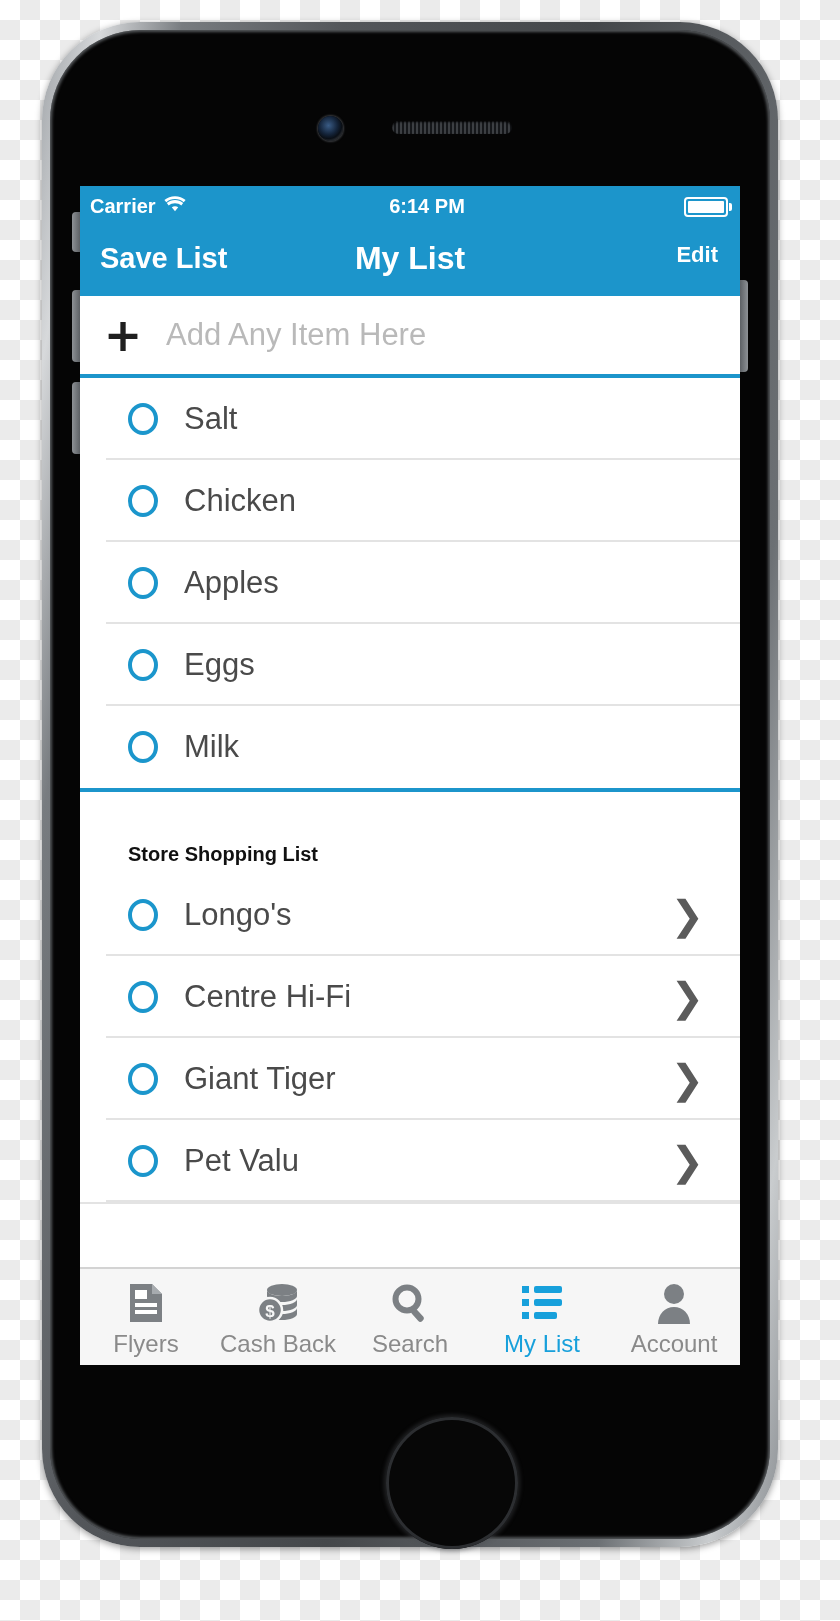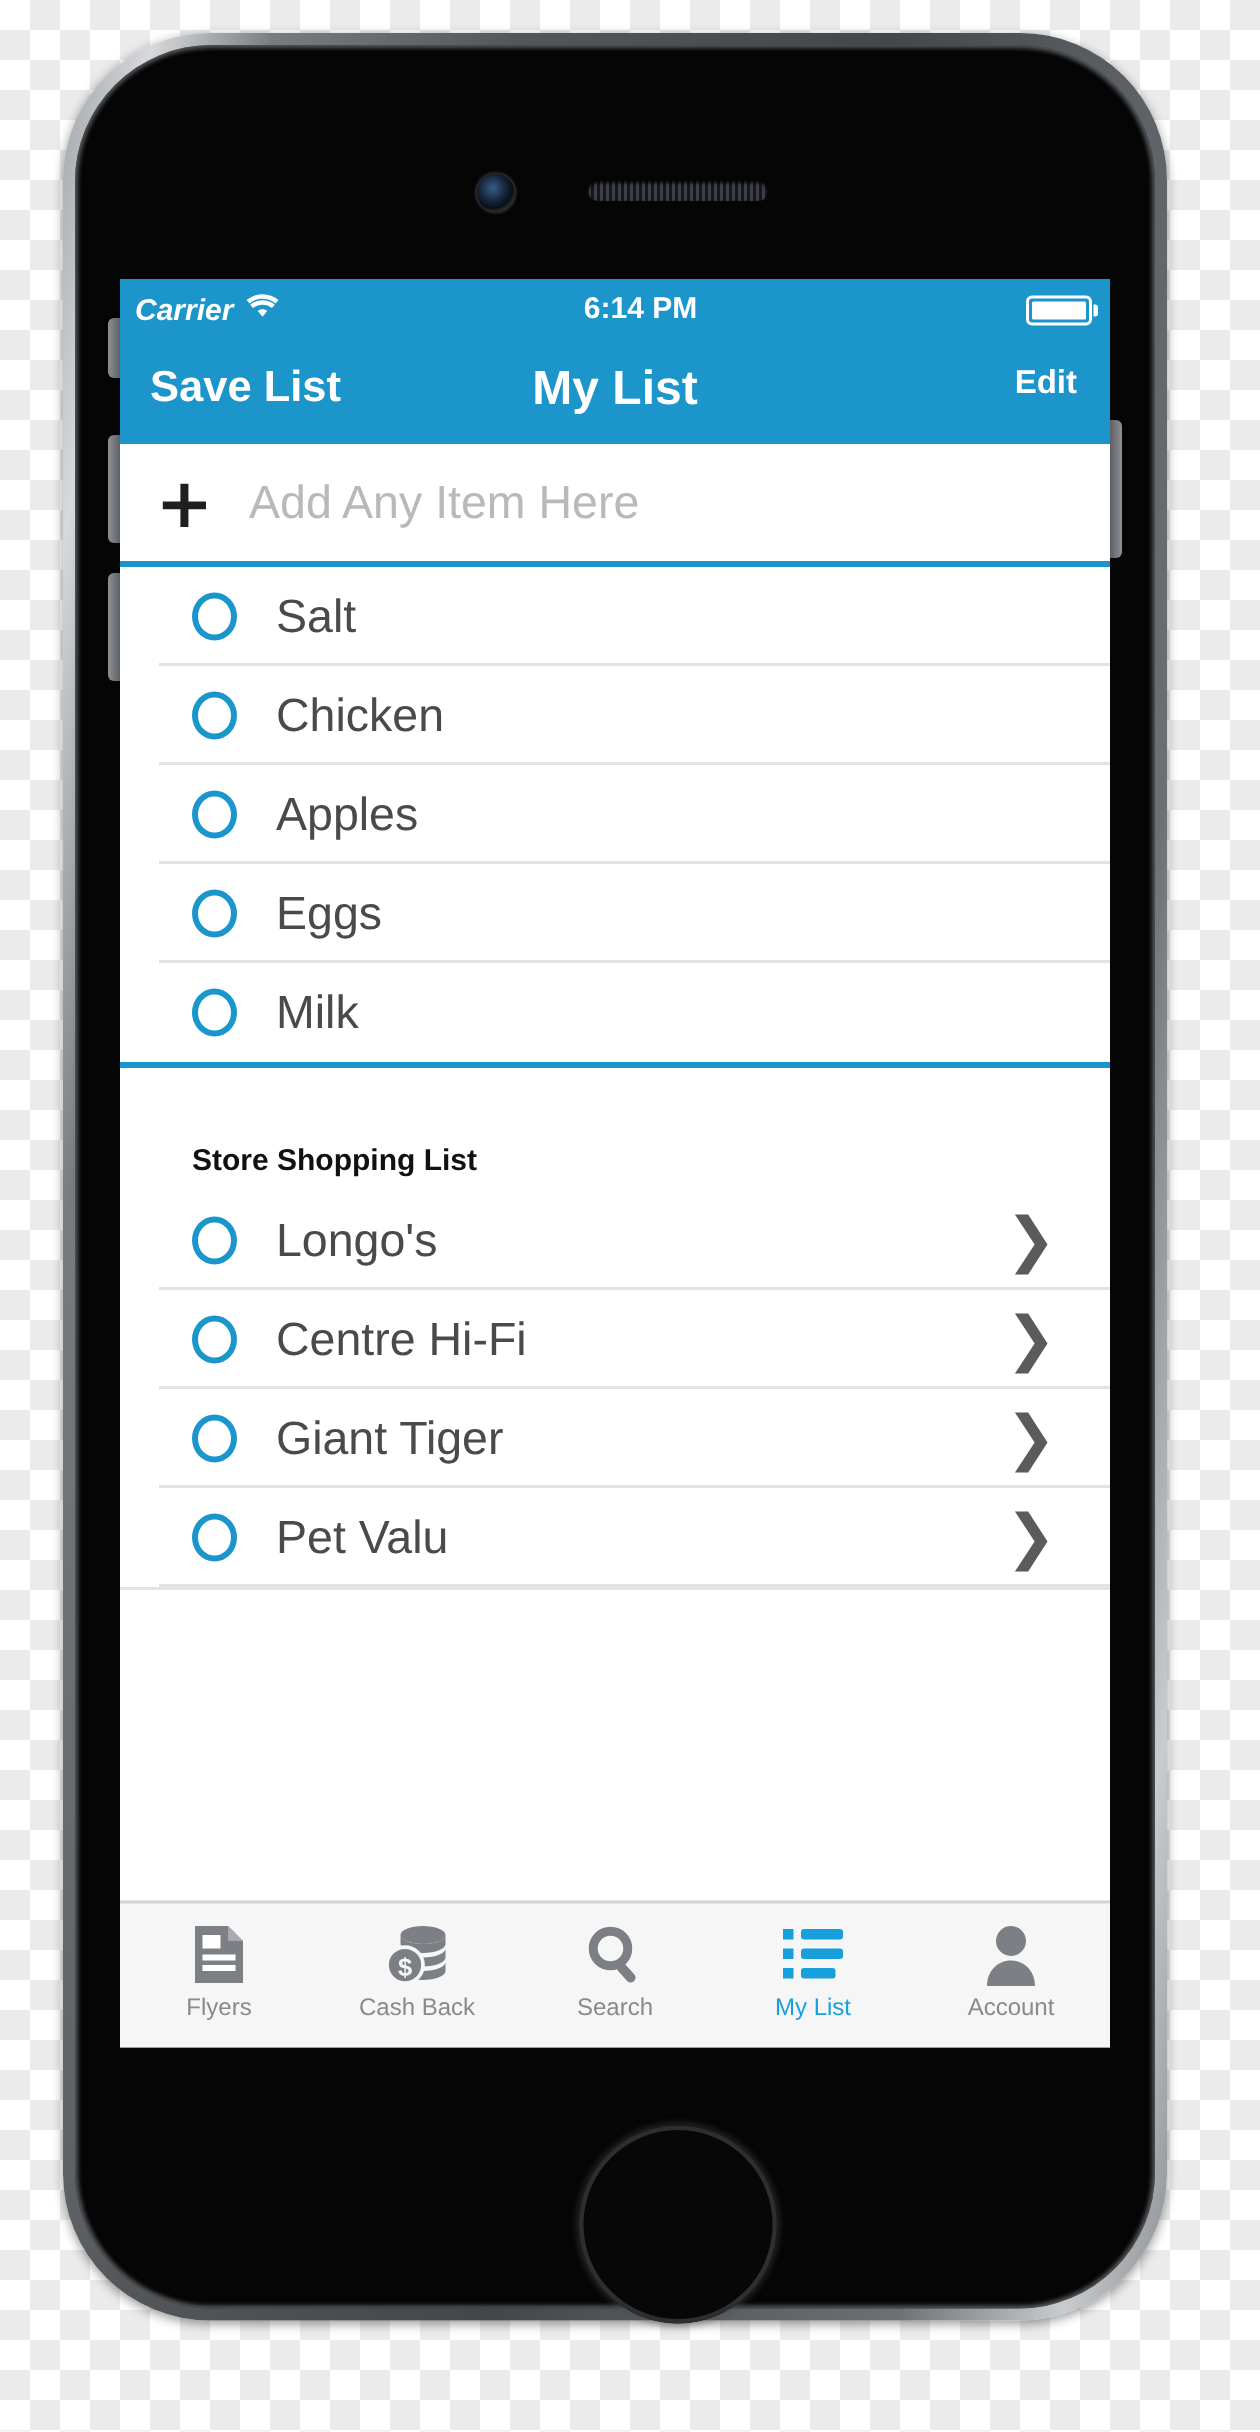--- a/index.html
+++ b/index.html
@@ -61,21 +61,21 @@
   #screen{
     position:absolute;left:80px;top:186px;width:660px;height:1179px;
     background:#ffffff;overflow:hidden;
   }
 
   
   #statusbar{
     height:42px;background:#1c95cb;color:#fff;position:relative;
     font-size:20px;font-weight:bold;
   }
-  #sb-carrier{position:absolute;left:10px;top:9px;display:flex;align-items:center;gap:7px;font-style:italic;}
+  #sb-carrier{position:absolute;left:10px;top:9px;display:flex;align-items:center;gap:7px;}
   #sb-time{position:absolute;left:0;right:0;top:9px;text-align:center;padding-left:34px;}
   #sb-battery{position:absolute;right:8px;top:11px;display:flex;align-items:center;}
   .batt-body{width:44px;height:20px;border:2px solid #fff;border-radius:4px;padding:2px;box-sizing:border-box;}
   .batt-fill{height:100%;width:100%;background:#fff;border-radius:1px;}
   .batt-nub{width:3px;height:8px;background:#fff;border-radius:0 2px 2px 0;margin-left:1.5px;}
 
   
   #navbar{
     height:68px;background:#1c95cb;color:#fff;position:relative;
   }
@@ -90,21 +90,21 @@
   }
   #plus-icon{width:86px;text-align:center;font-size:46px;line-height:40px;font-weight:bold;color:#1f1f1f;font-family:"DejaVu Sans",sans-serif;}
   #add-input{
     border:0;outline:0;flex:1;font-size:31px;color:#222;
     font-family:"Liberation Sans",sans-serif;background:transparent;padding:0;
   }
   #add-input::placeholder{color:#b9b9b9;}
 
   
   .row{
-    height:66px;display:flex;align-items:center;position:relative;background:#fff;
+    height:82px;display:flex;align-items:center;position:relative;background:#fff;
   }
   .row .sep{
     position:absolute;left:26px;right:0;bottom:0;height:2px;background:#e3e3e3;
   }
   .circle{
     width:30px;height:32px;border:4px solid #1b96cc;border-radius:50%;
     margin-left:48px;box-sizing:border-box;flex:none;
   }
   .row-label{
     margin-left:26px;font-size:31px;color:#4a4a4a;
@@ -129,21 +129,21 @@
   #tabbar{
     position:absolute;left:0;right:0;bottom:0;height:96px;
     background:#f6f6f6;border-top:2px solid #d3d3d3;
     display:flex;
   }
   .tab{
     flex:1;display:flex;flex-direction:column;align-items:center;justify-content:flex-start;
     padding-top:12px;
   }
   .tab .ico{height:44px;display:flex;align-items:center;justify-content:center;}
-  .tab .tlabel{font-size:16px;color:#8a8a8a;margin-top:5px;}
+  .tab .tlabel{font-size:24px;color:#8a8a8a;margin-top:5px;}
   .tab.active .tlabel{color:#17a0db;}
 </style>
 </head>
 <body>
 
 <div id="device">
   <div id="device-inner"></div>
 
   <div class="side-btn" id="btn-silent"></div>
   <div class="side-btn" id="btn-volup"></div>

